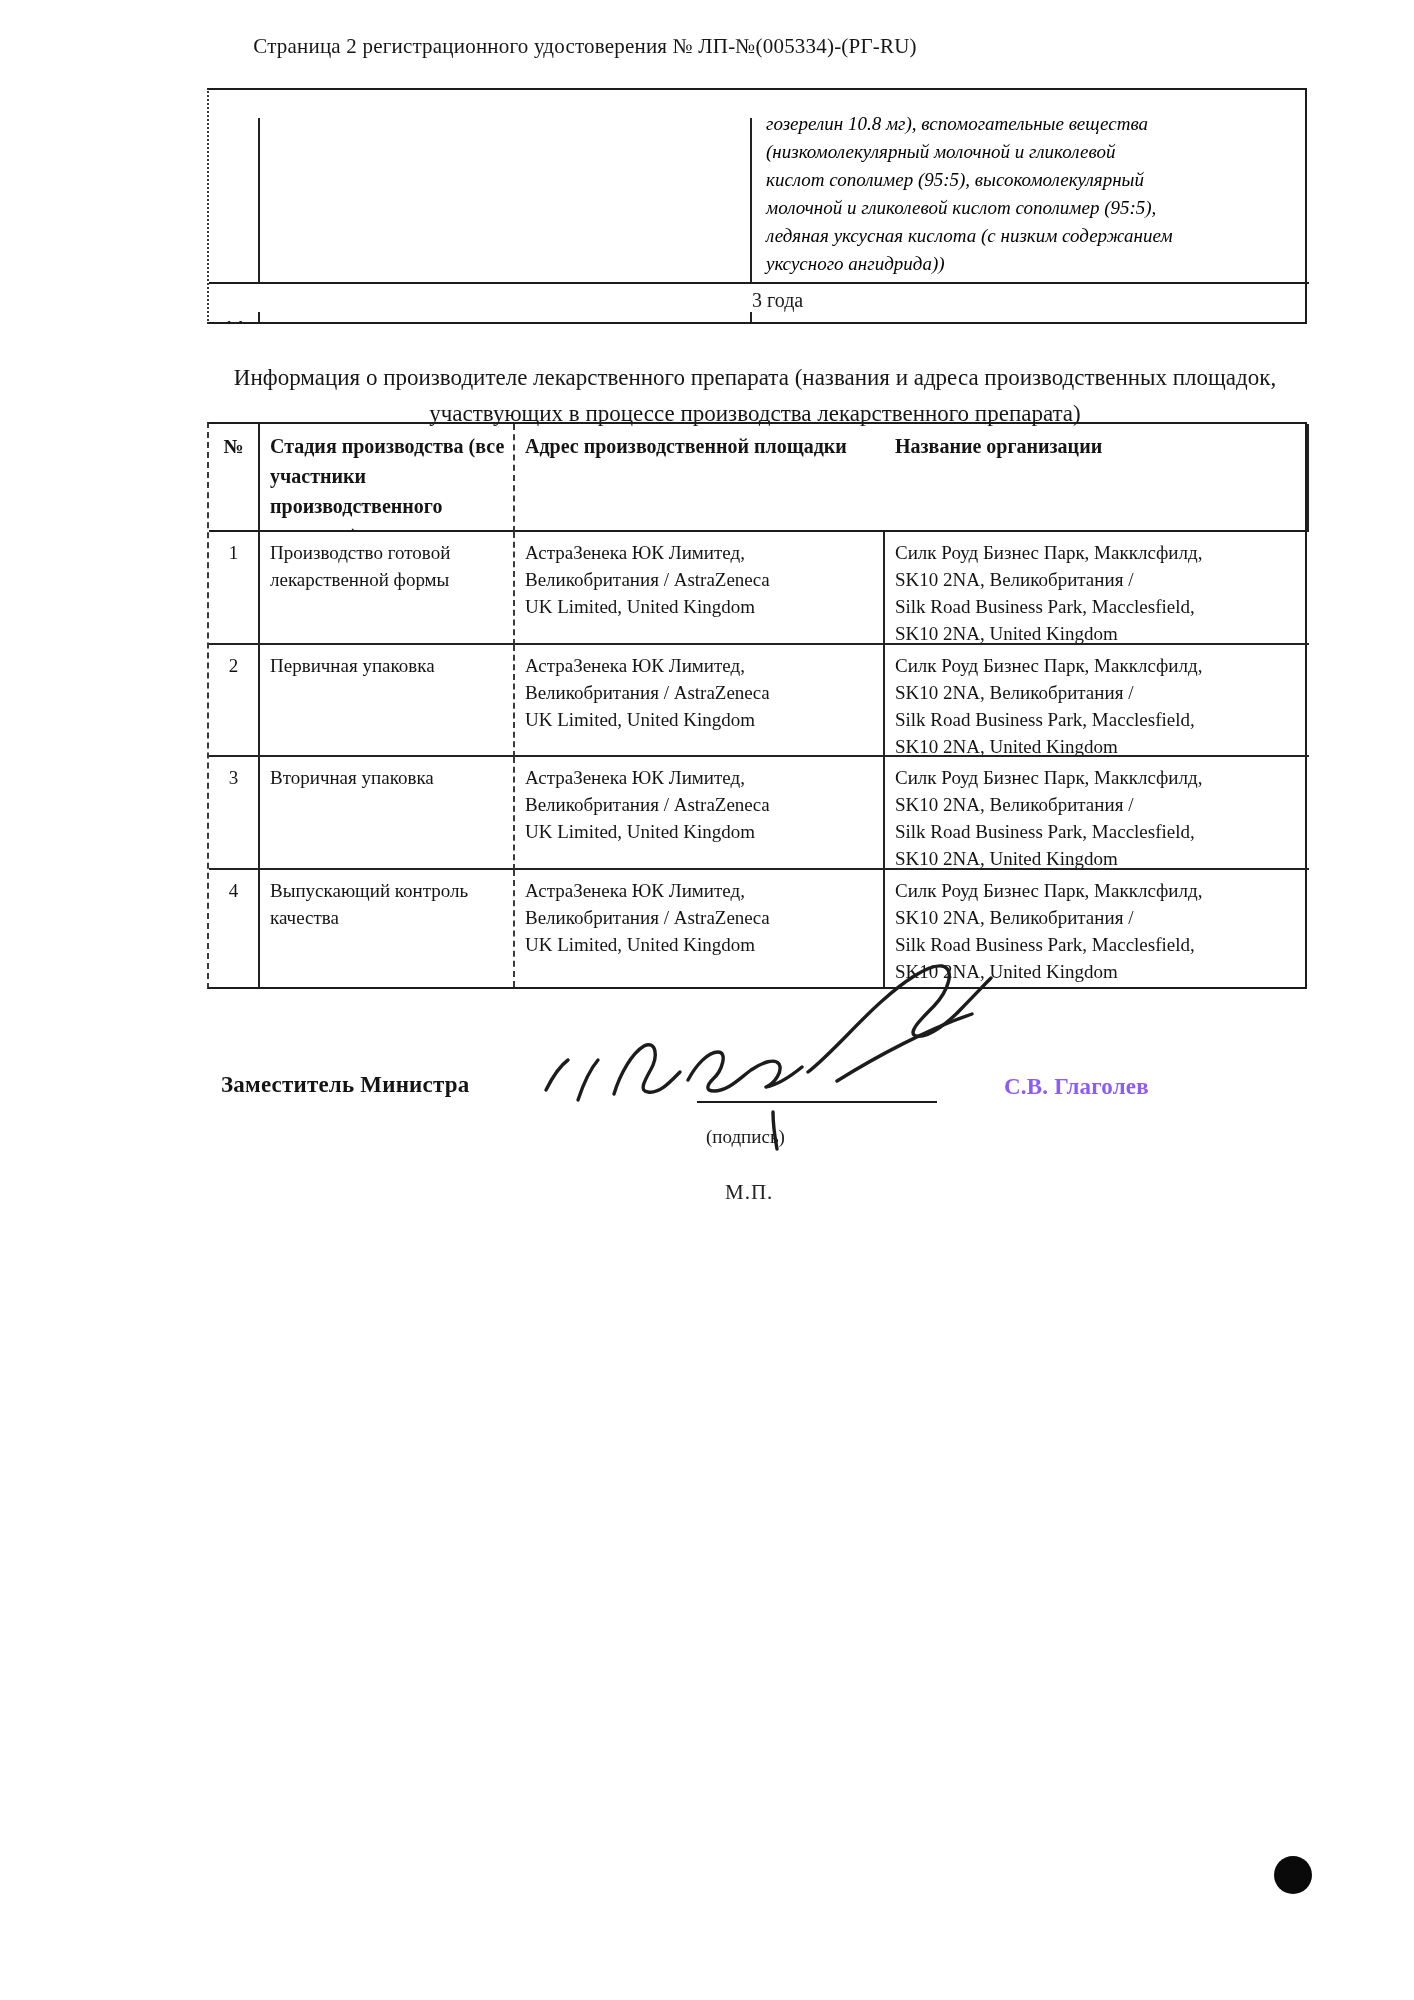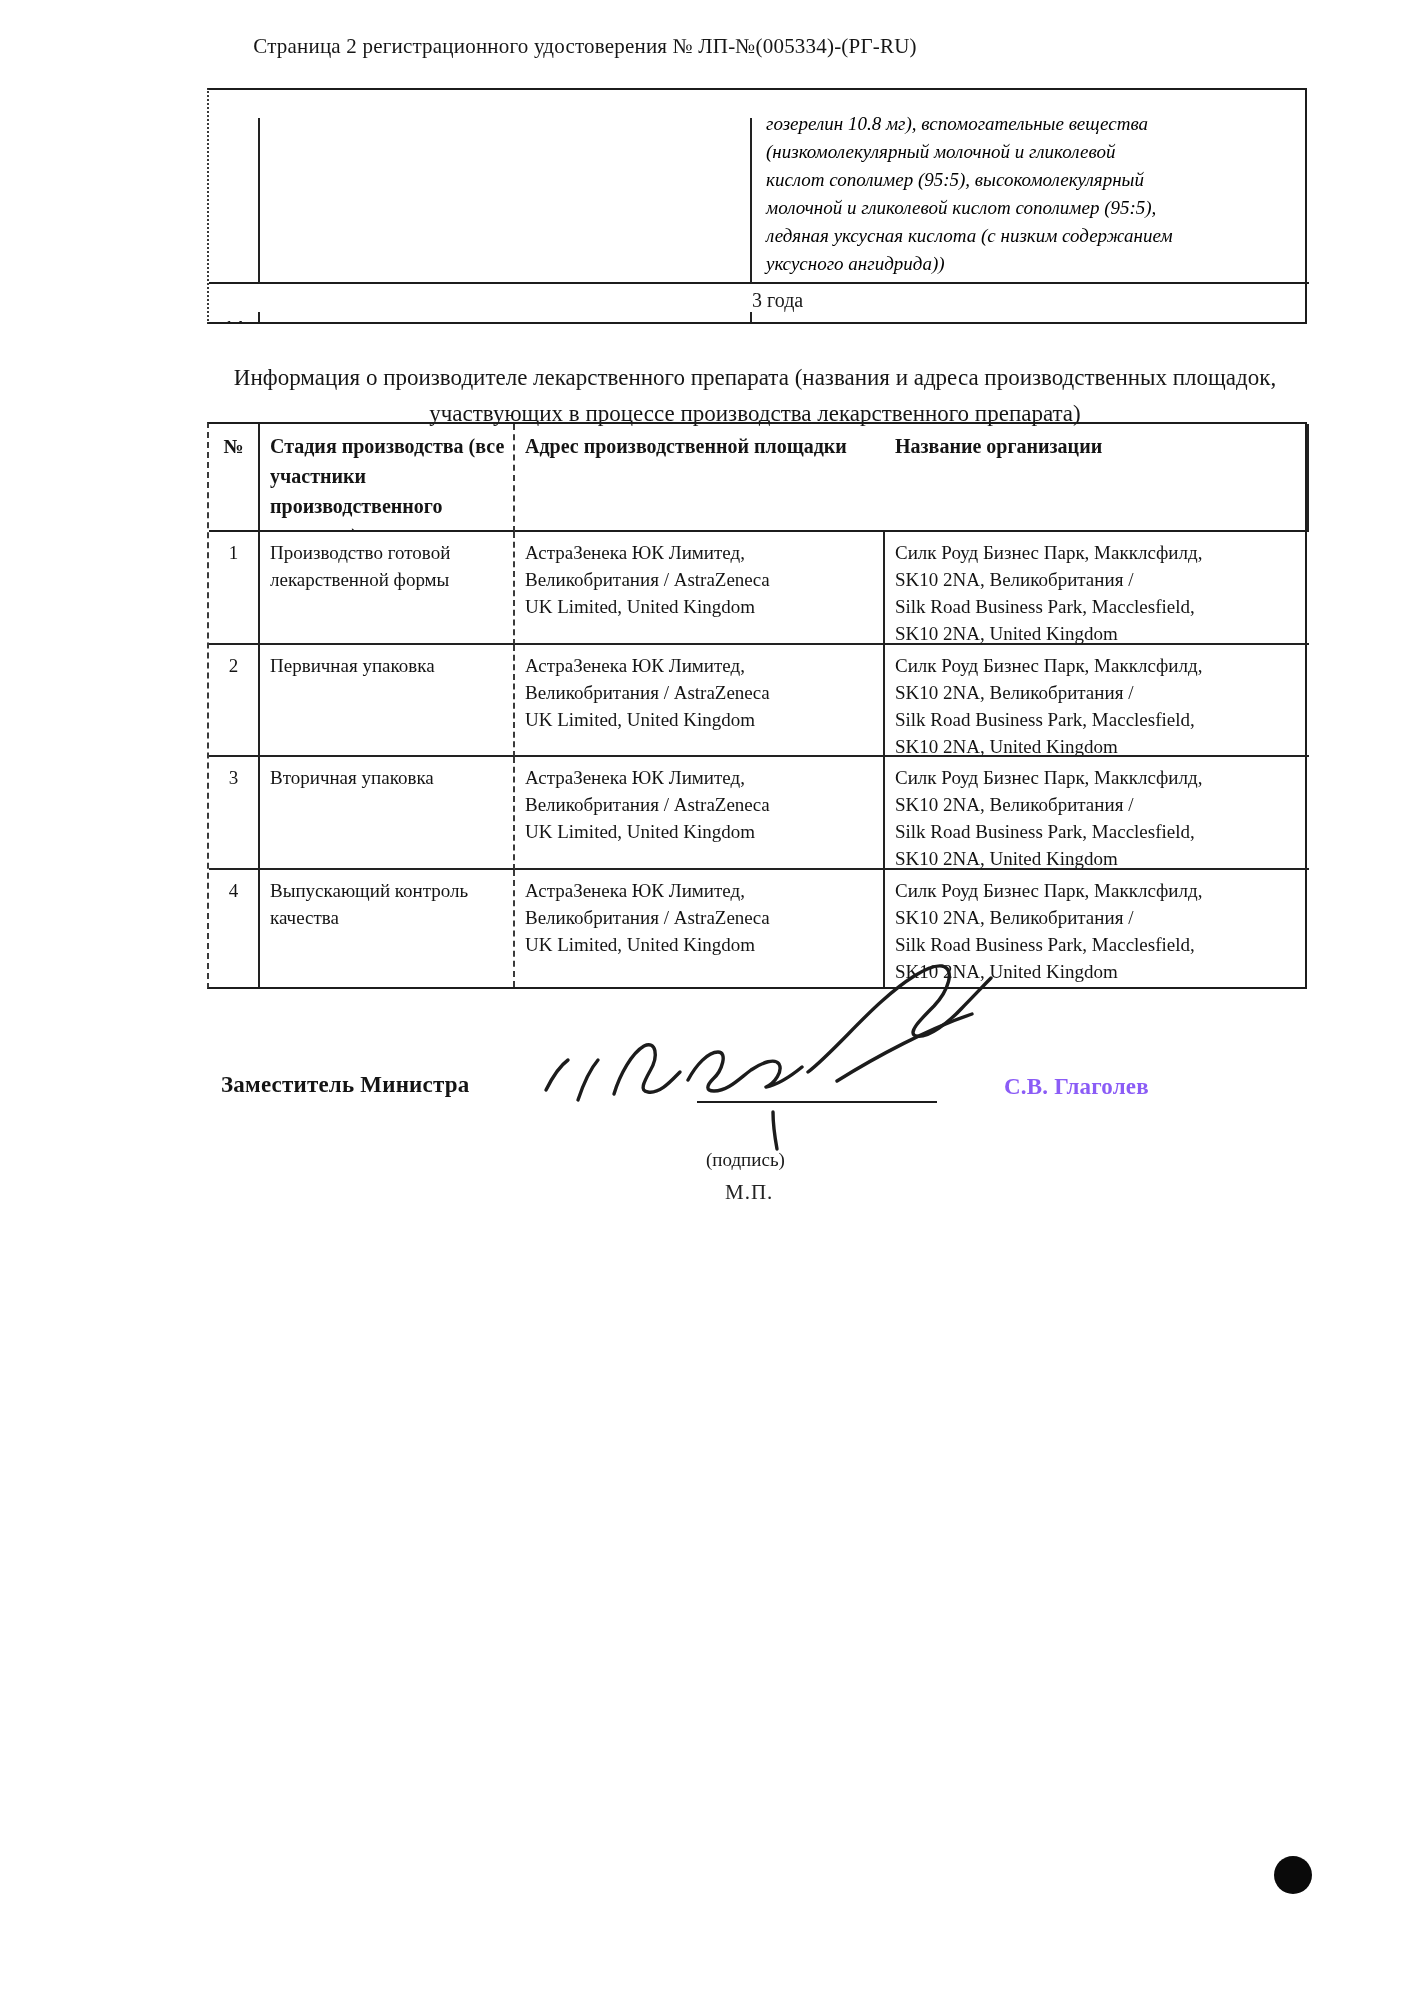--- a/index.html
+++ b/index.html
@@ -78,21 +78,21 @@
   .sig-position{
     left:221px;top:1072px;font-weight:bold;font-size:23px;letter-spacing:.2px;color:#141414;
   }
   .sig-name{
     left:1004px;top:1074px;font-weight:bold;font-size:23px;letter-spacing:.2px;color:#8b5cf6;
   }
   .sig-line{
     left:697px;top:1101px;width:240px;height:0;border-top:2.5px solid #1c1c1c;
   }
   .sig-caption{
-    left:706px;top:1149px;font-size:19px;color:#1a1a1a;
+    left:706px;top:1126px;font-size:19px;color:#1a1a1a;
   }
   .seal-mark{
     left:725px;top:1180px;font-size:21px;letter-spacing:1px;color:#232323;
   }
   .sig-svg{left:532px;top:952px;width:480px;height:205px;}
 
   
   .black-dot{
     left:1274px;top:1856px;width:38px;height:38px;border-radius:50%;
     background:#0a0a0a;

